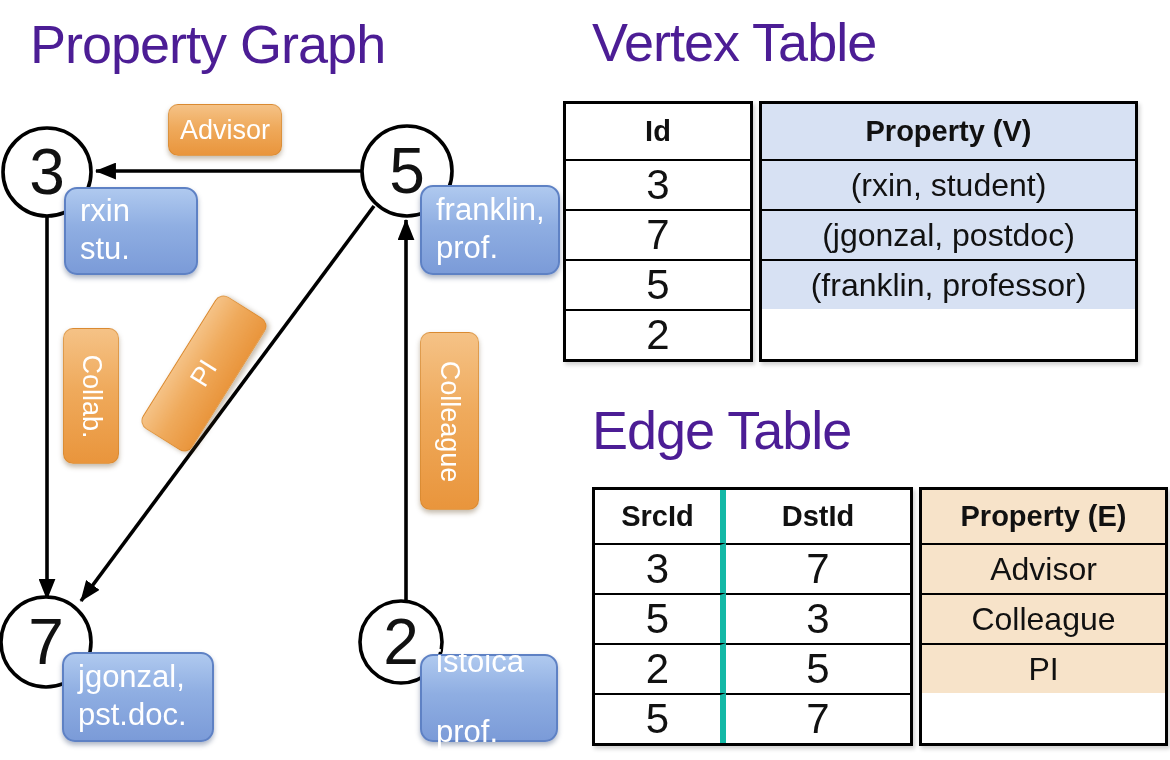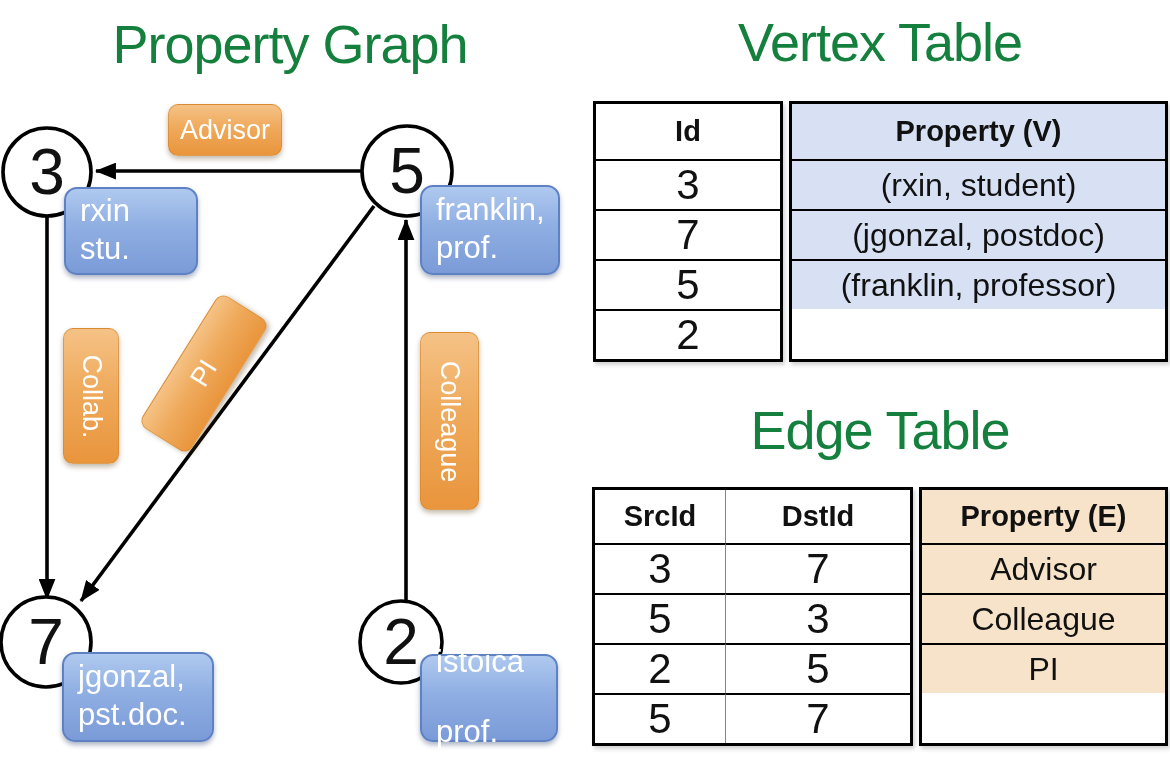--- a/index.html
+++ b/index.html
@@ -2,21 +2,21 @@
 <html><head>
 <meta charset="utf-8">
 <style>
   html,body{margin:0;padding:0;background:#fff;}
   .canvas{
     position:relative;width:1170px;height:760px;overflow:hidden;
     font-family:"Liberation Sans",sans-serif;color:#111;background:#fff;
   }
   .title{
     position:absolute;font-size:54px;font-weight:300;letter-spacing:-1px;
-    text-align:center;white-space:nowrap;color:#15803d;
+    text-align:left;white-space:nowrap;color:#4c1d95;
   }
   #graph-title{left:30px;top:13px;width:520px;}
   #vertex-title{left:592px;top:11px;width:576px;}
   #edge-title{left:592px;top:399px;width:576px;}
 
   svg.graphsvg{position:absolute;left:0;top:0;z-index:1;}
   .node-num{font-family:"Liberation Sans",sans-serif;font-weight:300;font-size:64px;fill:#111;}
 
   
   .elabel{
@@ -44,41 +44,41 @@
     display:flex;flex-direction:column;justify-content:center;
   }
   .vlabel span{display:block;}
   #vlabel-rxin{left:64px;top:187px;width:134px;height:88px;}
   #vlabel-franklin{left:420px;top:185px;width:140px;height:90px;}
   #vlabel-jgonzal{left:62px;top:652px;width:152px;height:90px;}
   #vlabel-istoica{left:420px;top:654px;width:138px;height:88px;gap:32px;}
 
   
   .tbl{position:absolute;display:flex;z-index:2;}
-  #vertex-table{left:593px;top:101px;width:575px;}
+  #vertex-table{left:563px;top:101px;width:575px;}
   #edge-table{left:592px;top:487px;width:576px;}
   .subtbl{
     border:3px solid #000;background:#fff;box-shadow:2px 3px 4px rgba(0,0,0,.18);
     display:grid;
   }
   .gap{width:6px;}
   .cell{
     display:flex;align-items:center;justify-content:center;
     border-top:2px solid #000;white-space:nowrap;
   }
   .row0{border-top:none;}
   .head{font-weight:bold;font-size:29px;}
   .num{font-size:42px;font-weight:300;}
   .val{font-size:32px;font-weight:300;}
   .bluefill{background:#D7E1F3;}
   .tanfill{background:#F7E3C9;}
   .vrows{grid-template-rows:55px 50px 50px 50px 50px;}
   .erows{grid-template-rows:53px 50px 50px 50px 50px;}
   .two-col{grid-template-columns:131px 184px;}
-  .two-col .cL{border-right:1px solid #14b8a6;}
+  .two-col .cL{border-right:6px solid #14b8a6;}
   #vt-id{width:184px;grid-template-columns:184px;}
   #vt-prop{flex:1;grid-template-columns:1fr;}
   #et-prop{flex:1;grid-template-columns:1fr;text-align:right;}
 </style>
 </head>
 <body>
 
 <div class="canvas">
 
   <div class="title" id="graph-title">Property Graph</div>

